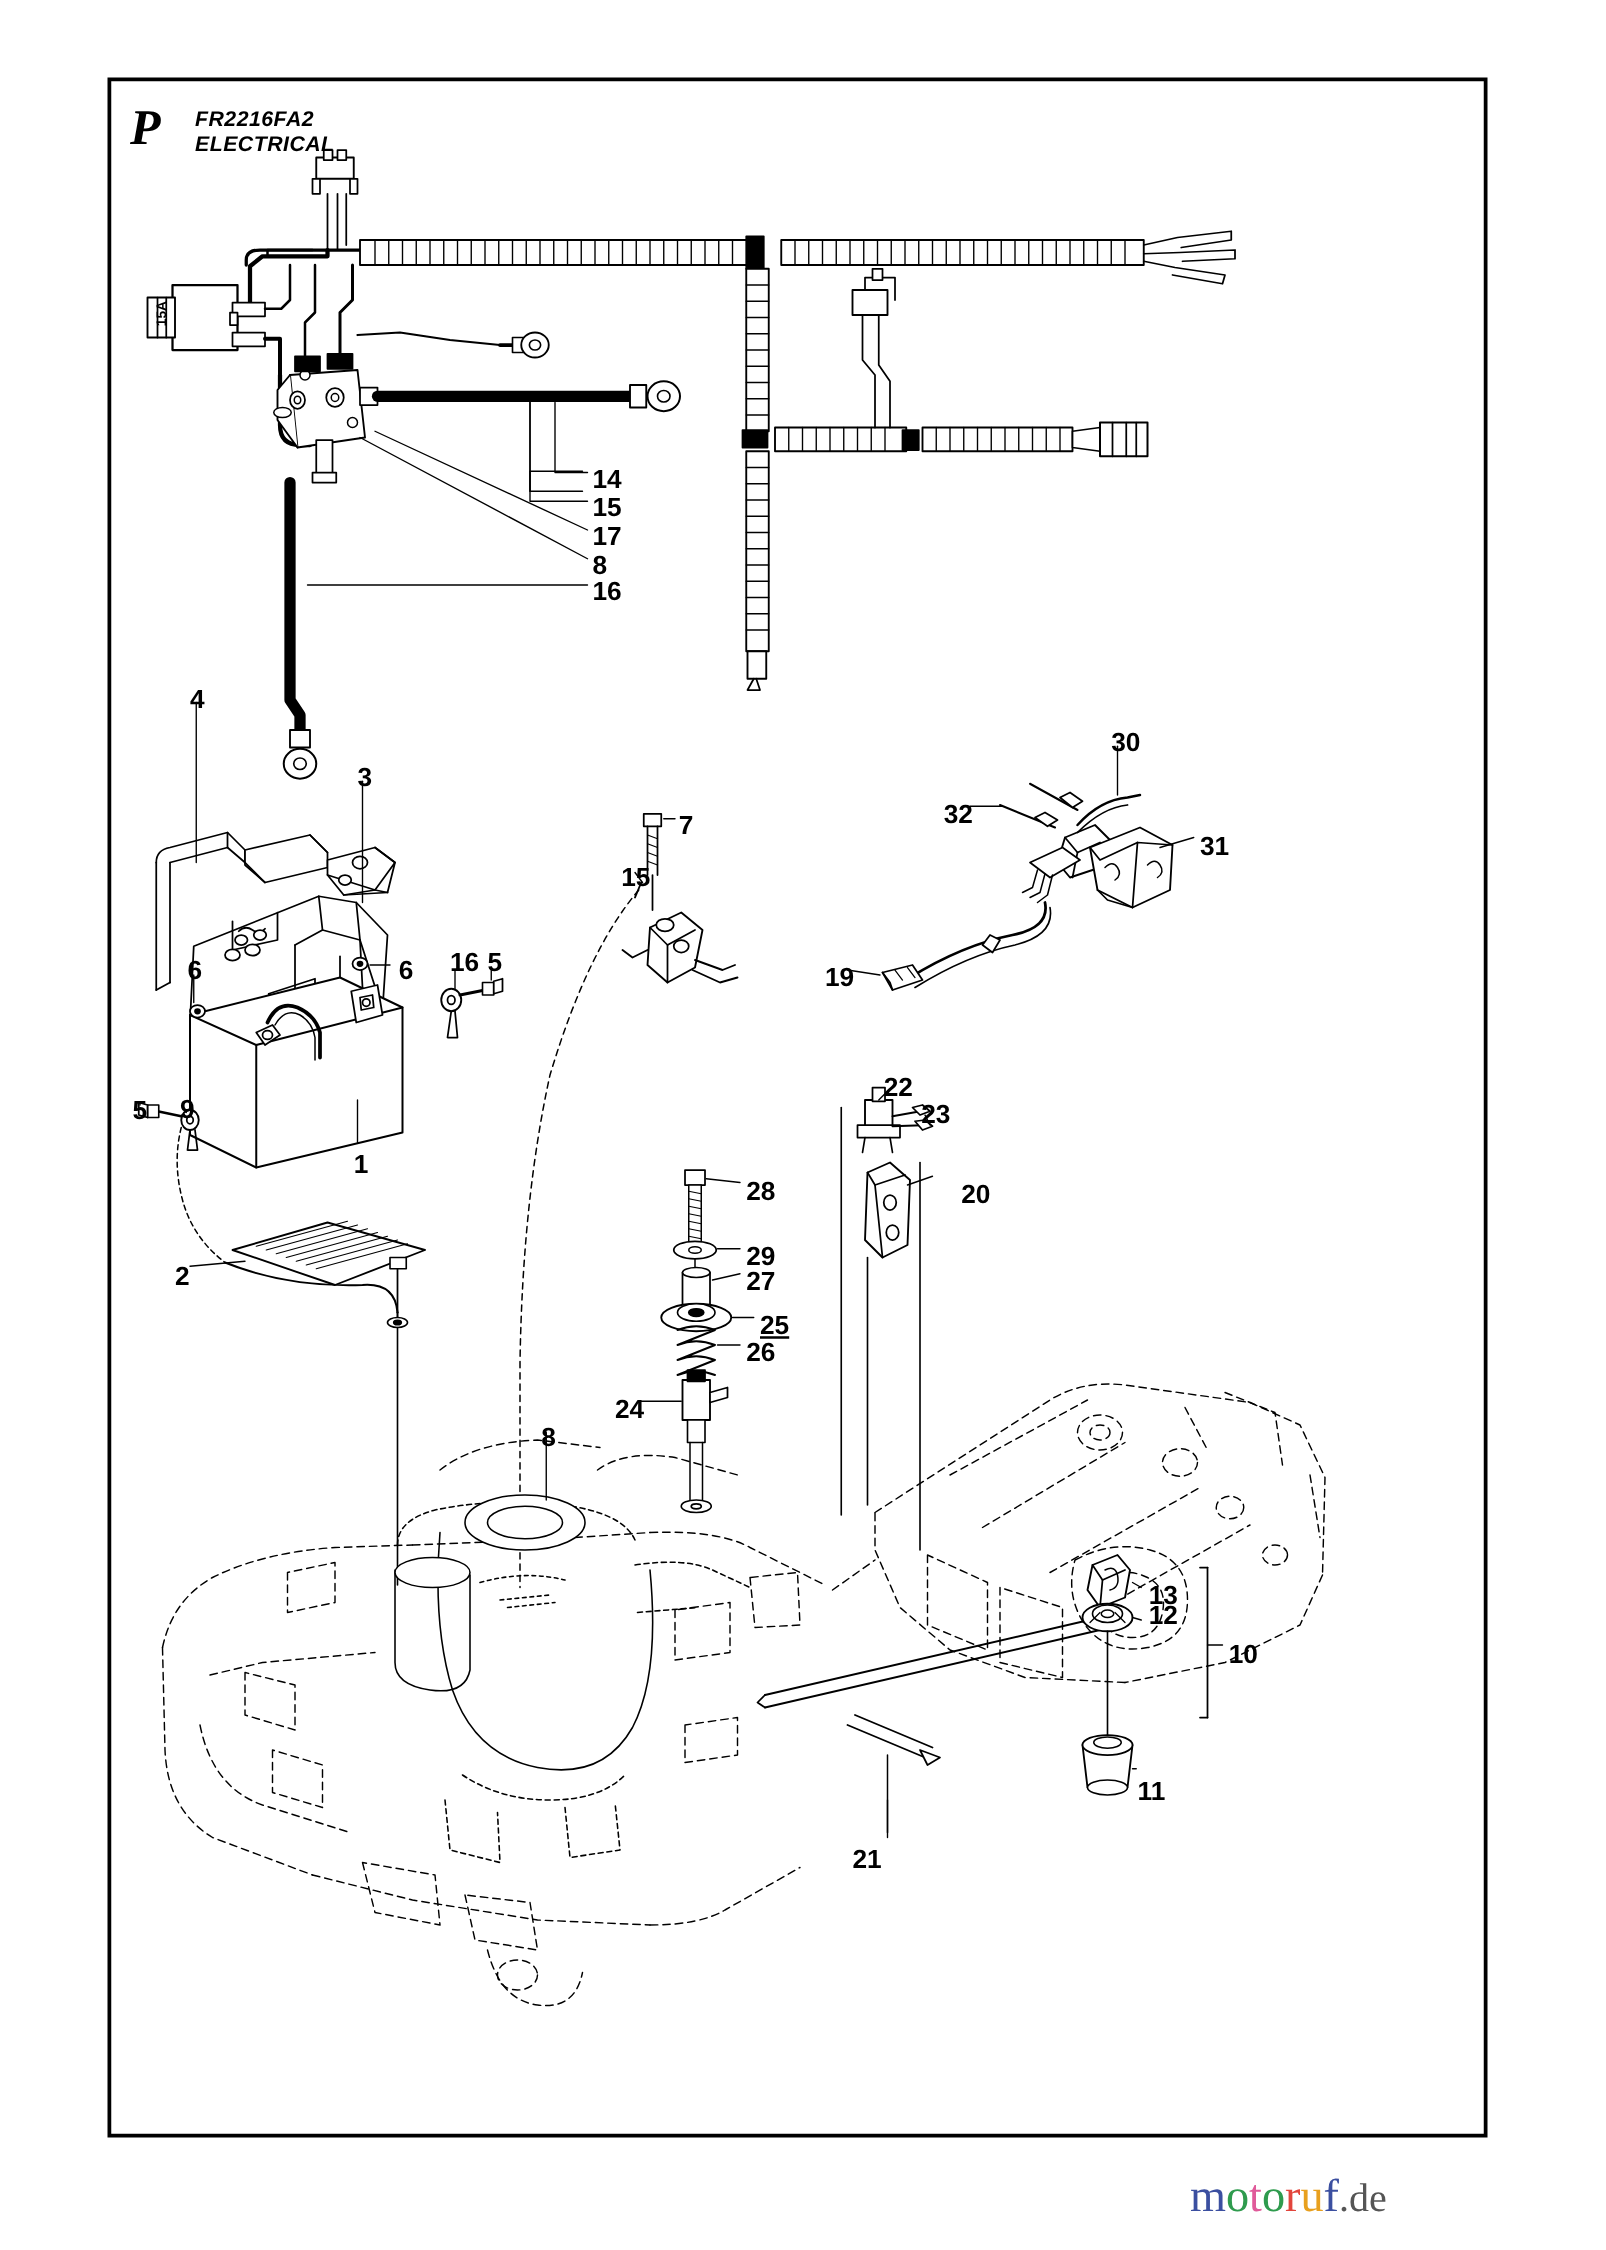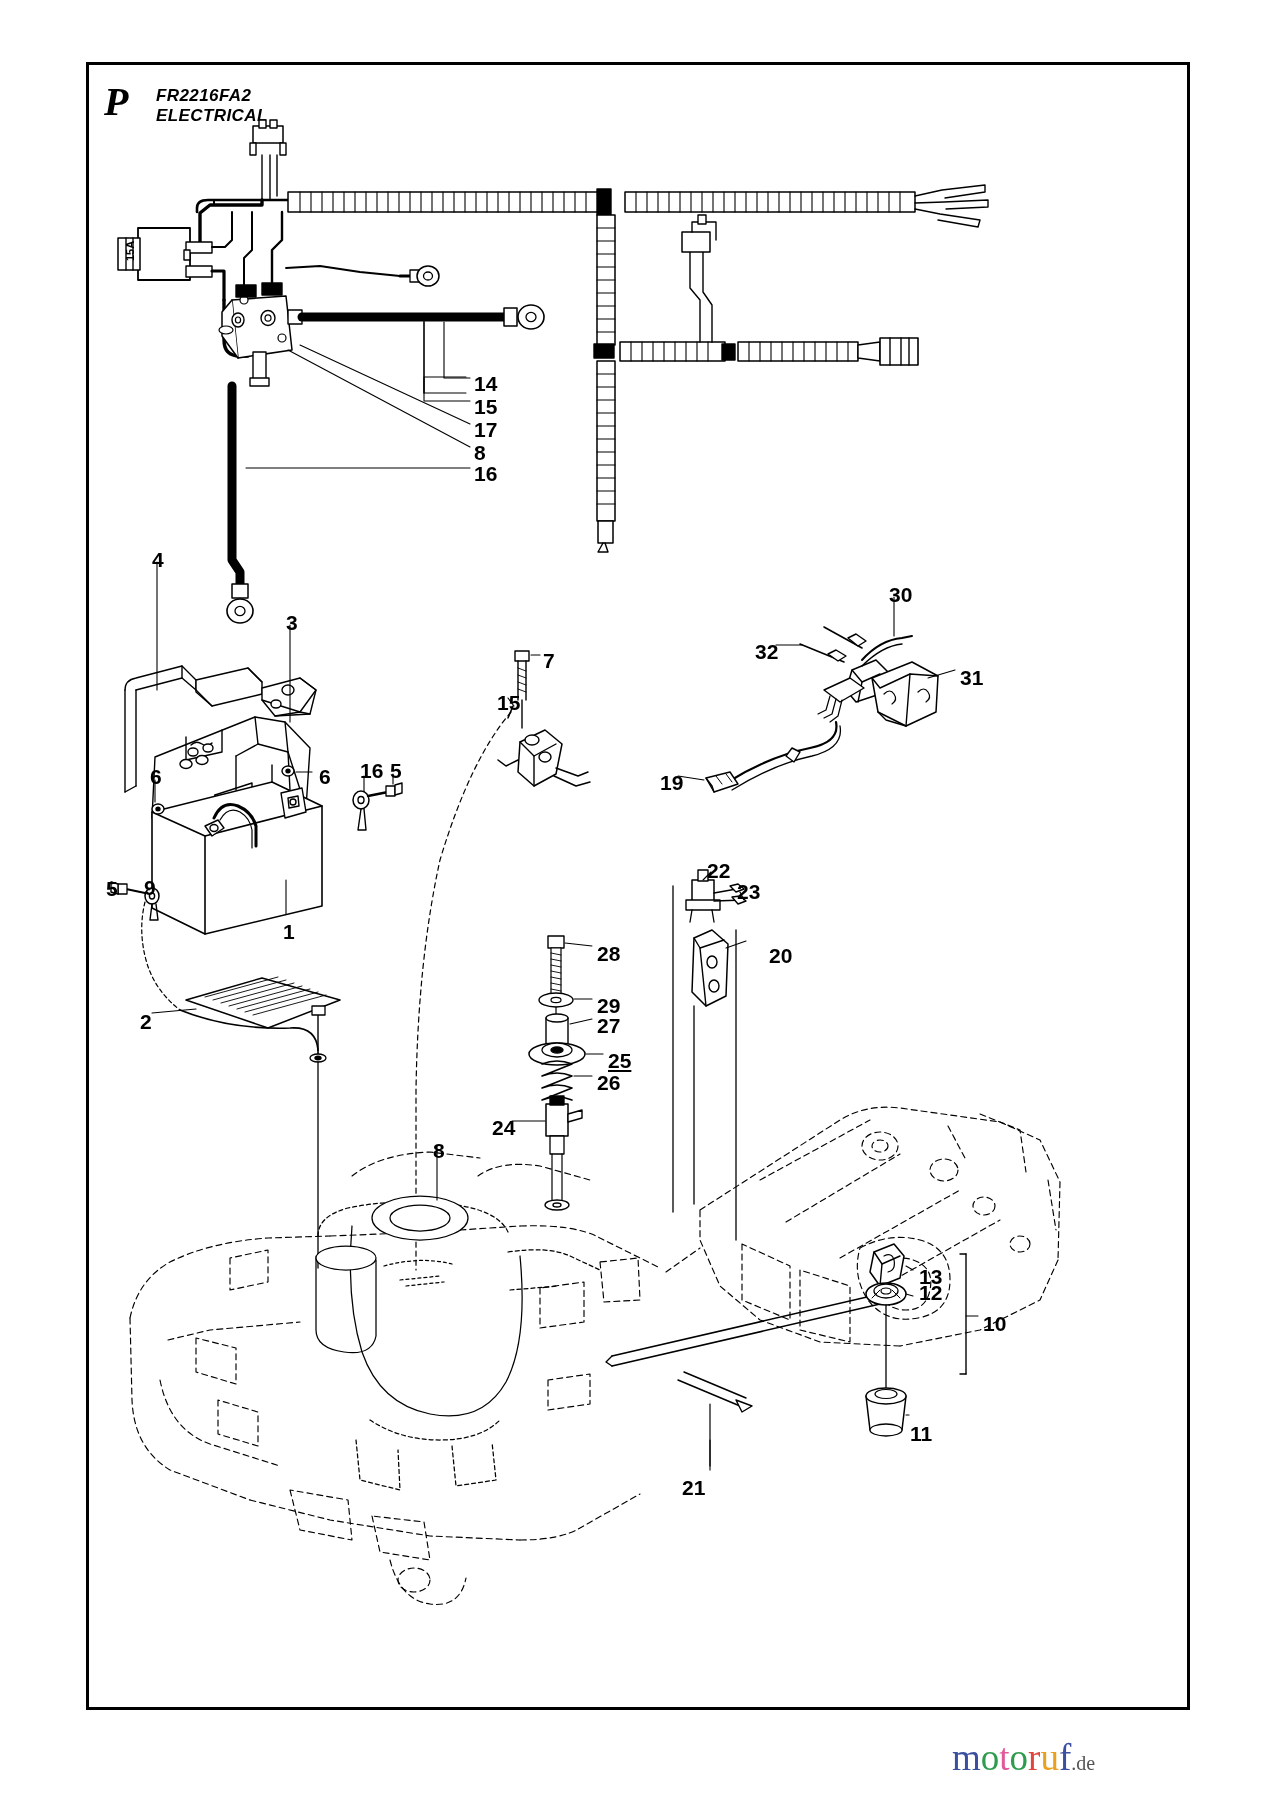--- a/index.html
+++ b/index.html
@@ -36,21 +36,21 @@
 
   svg.art{position:absolute;left:0;top:0;width:1285px;height:1800px;overflow:visible;pointer-events:none;}
 
   
   .wm{
     position:absolute;left:952px;top:1736px;
     font-family:"Liberation Serif", serif;font-size:37px;
     letter-spacing:0px;white-space:nowrap;
   }
   .wm span{display:inline;}
-  .wm .de{color:#555;font-size:20px;}
+  .wm .de{color:#555;font-size:32px;}
 </style>
 </head>
 <body>
 
 <div id="sheet">
 
   <div class="frame"></div>
 
   <div class="hdr">
     <div class="letter">P</div>

